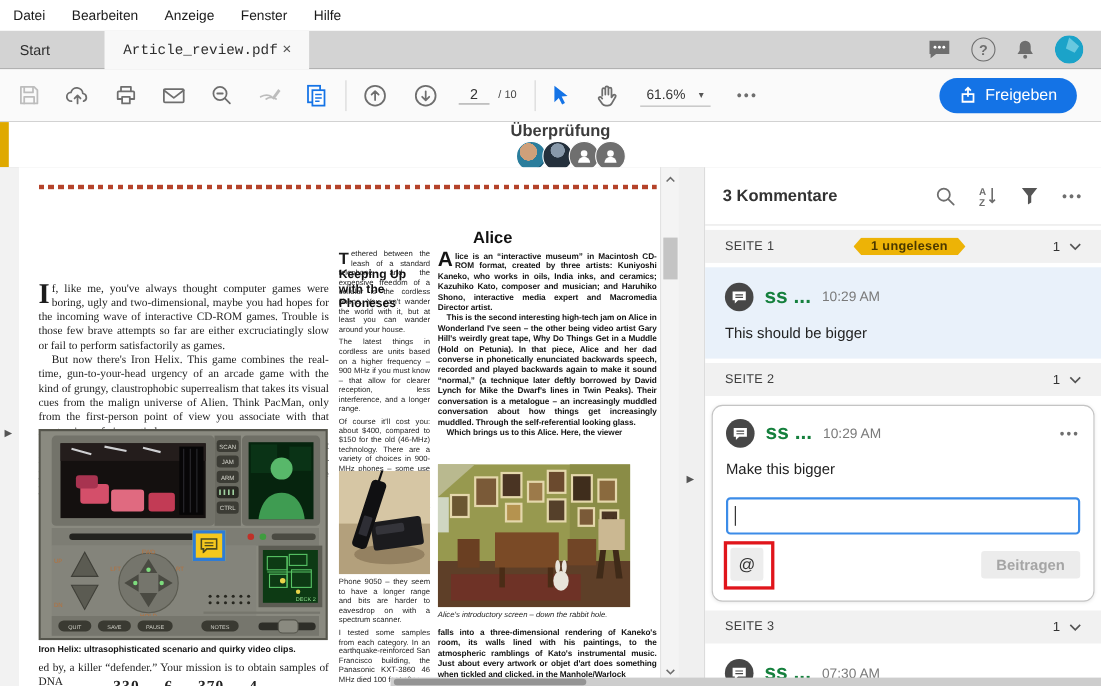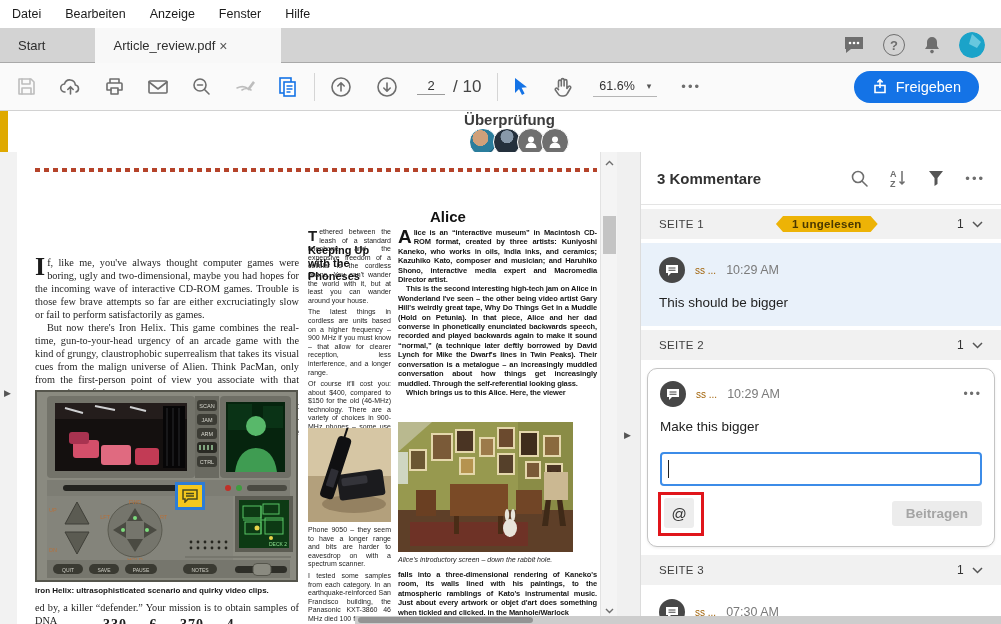--- a/index.html
+++ b/index.html
@@ -11,31 +11,31 @@
   .ico-dis{stroke:#bdbdbd;}
   
   .menubar{position:absolute;top:0;left:0;right:0;height:28px;background:#fff;display:flex;
            align-items:center;font-size:12.5px;color:#1b1b1b;}
   .menubar span{padding:0 12px;cursor:default;}
   
   .tabbar{position:absolute;top:28px;left:0;right:0;height:34px;background:#d3d3d3;
           border-bottom:1px solid #a9a9a9;display:flex;align-items:stretch;font-size:13px;}
   .tab{display:flex;align-items:center;padding:0 18px;color:#2e2e2e;}
   .tab-active{background:#f8f8f8;border-bottom:none;margin-bottom:-1px;width:150px;
-              justify-content:flex-start;gap:4px;margin-left:32px;}
+              justify-content:center;gap:4px;margin-left:32px;font-family:Liberation Mono, monospace;}
   .tab-close{color:#555;font-size:14px;line-height:1;}
   .winicons{margin-left:auto;display:flex;align-items:center;gap:18px;padding-right:16px;}
   
   .toolbar{position:absolute;top:63px;left:0;right:0;height:47px;background:#fafafa;
            border-bottom:1px solid #d2d2d2;display:flex;align-items:center;padding-left:12px;}
   .tbtn{margin-left:22px;display:flex;align-items:center;}
   .tdiv{width:1px;height:28px;background:#d5d5d5;margin-left:16px;}
   .pagenum{width:28px;text-align:center;font-size:13px;color:#333;border-bottom:1px solid #9a9a9a;
            padding-bottom:1px;margin-left:18px;}
-  .pagetotal{font-size:17px;color:#444;margin-left:8px;}
+  .pagetotal{font-size:10px;color:#444;margin-left:8px;}
   .zoombox{margin-left:20px;display:flex;align-items:center;gap:12px;font-size:12.5px;color:#333;
            border-bottom:1px solid #b5b5b5;padding:2px 6px 3px 6px;}
   .dots{color:#6e6e6e;font-size:13px;letter-spacing:2px;margin-left:24px;}
   .sharebtn{margin-left:auto;margin-right:22px;background:#1473e6;color:#fff;border-radius:17px;
             height:32px;display:flex;align-items:center;gap:8px;padding:0 18px;font-size:14.5px;}
   
   .reviewbar{position:absolute;top:111px;left:0;right:0;height:41px;background:#fff;
              border-bottom:1px solid #cfcfcf;display:flex;align-items:center;flex-direction:column;}
   .ystrip{position:absolute;left:0;top:0;bottom:0;width:8px;background:#dfa900;}
   .rtitle{font-size:15px;font-weight:700;color:#3c3c3c;margin-left:18px;}
@@ -82,21 +82,21 @@
   .phicons{margin-left:auto;display:flex;align-items:center;gap:20px;}
   .secbar{height:30px;background:#f1f1f1;display:flex;align-items:center;padding:0 18px;
           color:#3f3f3f;font-size:11.5px;letter-spacing:0.3px;margin-top:4px;}
   .badge{background:#edb306;color:#4a3800;font-weight:700;font-size:11.5px;padding:2px 16px;
          clip-path:polygon(0 50%,7% 0,93% 0,100% 50%,93% 100%,7% 100%);margin-left:72px;}
   .seccount{margin-left:auto;display:flex;align-items:center;gap:8px;font-size:12px;color:#333;}
   .card1{background:#e9f1fa;padding:14px 18px 16px 18px;margin-top:4px;}
   .cicon{width:26px;height:26px;border-radius:50%;background:#474747;display:flex;
          align-items:center;justify-content:center;flex:0 0 26px;}
   .crow{display:flex;align-items:center;gap:10px;}
-  .cauthor{font-weight:400;color:#a16207;font-size:10px;}
+  .cauthor{font-weight:700;color:#15803d;font-size:19px;}
   .ctime{color:#7a7a7a;font-size:12.5px;}
   .cbody{margin-top:12px;font-size:13.5px;color:#222;}
   .card2{background:#fff;border:1px solid #c4c4c4;border-radius:10px;margin:8px 6px 0 6px;
          padding:12px 12px 14px 12px;box-shadow:0 1px 3px rgba(0,0,0,0.08);}
   .cmenu{margin-left:auto;color:#6e6e6e;letter-spacing:2px;font-size:12px;}
   .reply{margin-top:18px;height:30px;border:2px solid #3c8ce8;border-radius:4px;background:#fff;
          display:flex;align-items:center;padding-left:6px;}
   .caretline{width:1px;height:18px;background:#222;}
   .replyrow{display:flex;align-items:center;margin-top:8px;position:relative;height:38px;}
   .atbtn{width:30px;height:30px;background:#ededed;border-radius:3px;display:flex;align-items:center;

